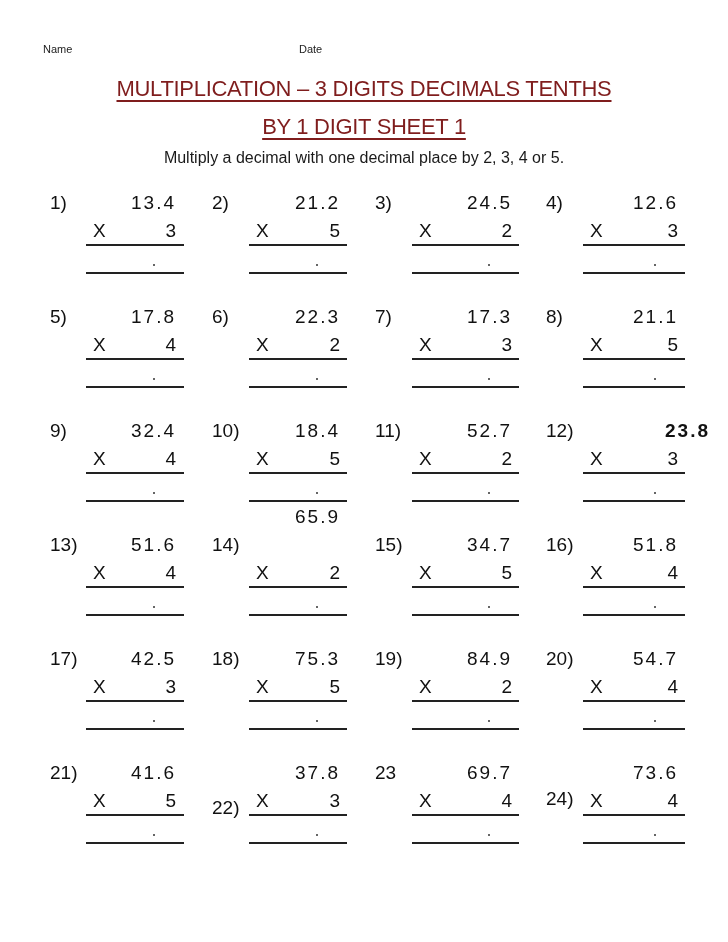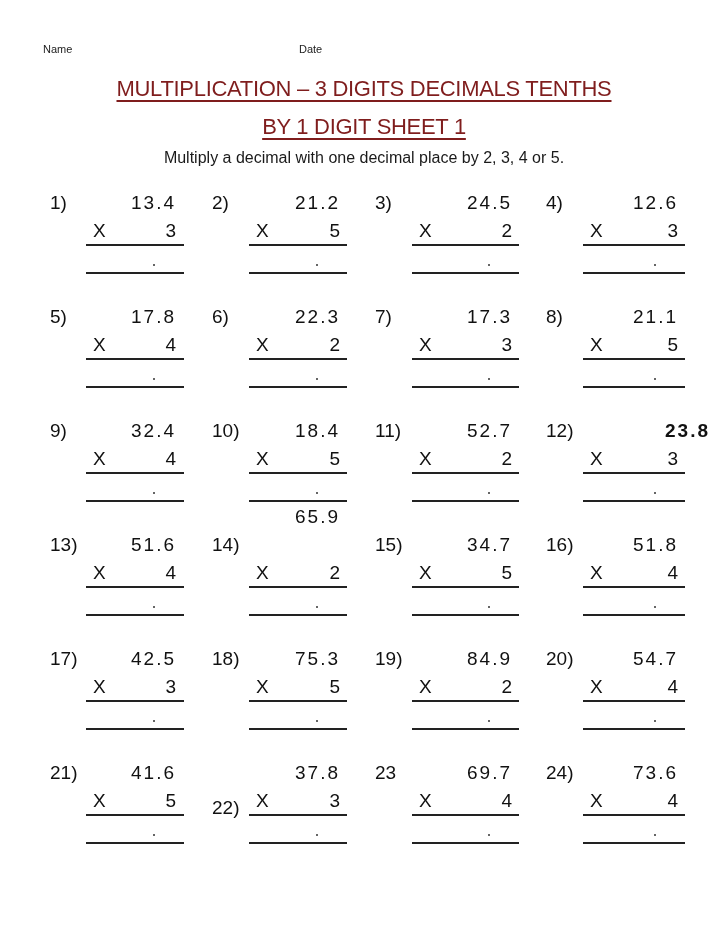--- a/index.html
+++ b/index.html
@@ -234,21 +234,21 @@
       <div>
         <span class="p-label" style="left: 375px; top: 762px;">23</span>
         <span class="p-top" style="left: 442px; width: 70px; top: 762px;">69.7</span>
         <span class="p-x" style="left: 419px; top: 790px;">X</span>
         <span class="p-mult" style="left: 472px; width: 40px; top: 790px;">4</span>
         <div class="p-line" style="left: 412px; width: 107px; top: 814px;"></div>
         <div class="p-dot" style="left: 488px; top: 834px;"></div>
         <div class="p-line" style="left: 412px; width: 107px; top: 842px;"></div>
       </div>
       <div>
-        <span class="p-label" style="left: 546px; top: 762px;">24)</span>
+        <span class="p-label" style="left: 546px; top: 788px;">24)</span>
         <span class="p-top" style="left: 608px; width: 70px; top: 762px;">73.6</span>
         <span class="p-x" style="left: 590px; top: 790px;">X</span>
         <span class="p-mult" style="left: 638px; width: 40px; top: 790px;">4</span>
         <div class="p-line" style="left: 583px; width: 102px; top: 814px;"></div>
         <div class="p-dot" style="left: 654px; top: 834px;"></div>
         <div class="p-line" style="left: 583px; width: 102px; top: 842px;"></div>
       </div>
     </div>
 </div>
 

